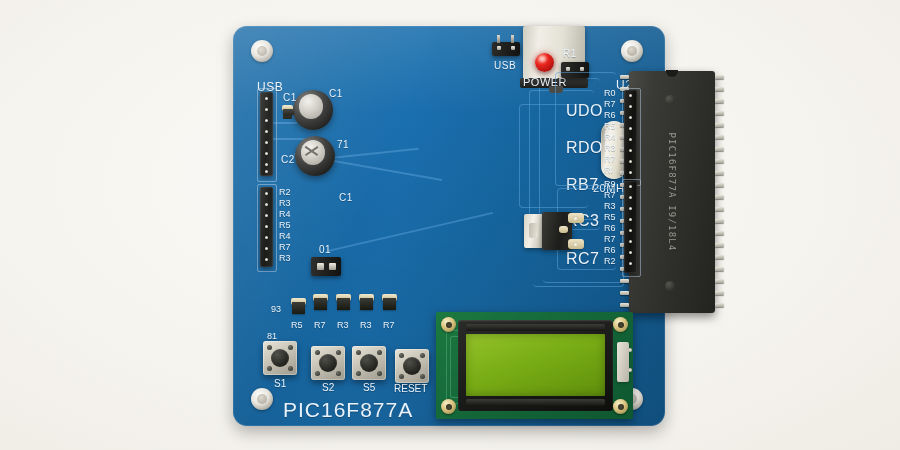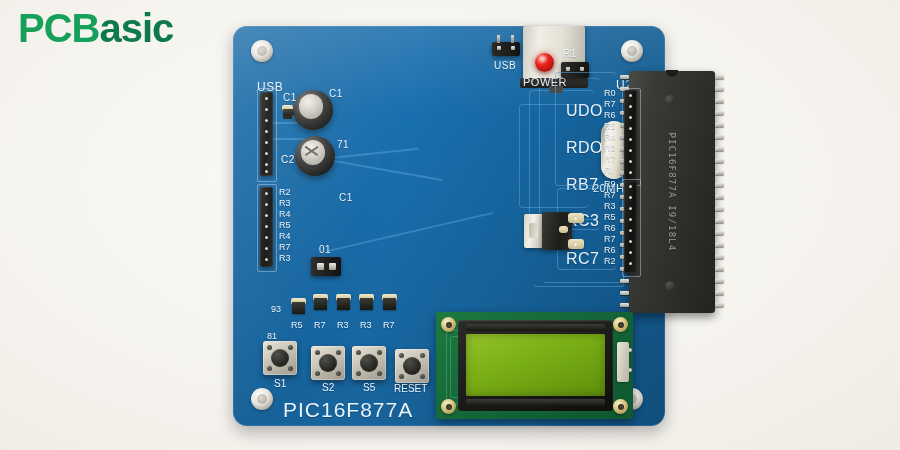--- a/index.html
+++ b/index.html
@@ -162,23 +162,20 @@
     background:linear-gradient(100deg,#e9e6da,#b7b3a6);box-shadow:0 1px 3px rgba(0,0,0,.3);}
   .lcd .conn i{position:absolute;right:-3px;width:4px;height:4px;border-radius:50%;
     background:radial-gradient(circle,#f3efe2,#9a9689);}
   .lcd .gtrace{position:absolute;border:1px solid rgba(120,200,150,.35);border-radius:3px;}
 </style>
 </head>
 <body>
 
 <div id="stage">
 
-  <div class="logo">
-    <span class="p1">PCB</span><span class="p2">asic</span>
-  </div>
 
   <div class="board">
 
     <div class="trace" style="left:306px;top:52px;width:60px;height:150px;border-right:none;"></div>
     <div class="trace" style="left:296px;top:64px;width:64px;height:128px;border-right:none;"></div>
     <div class="trace" style="left:286px;top:78px;width:68px;height:102px;border-right:none;"></div>
     <div class="trace" style="left:300px;top:150px;width:90px;height:110px;border-left:none;border-top:none;"></div>
     <div class="trace" style="left:310px;top:160px;width:86px;height:96px;border-left:none;border-top:none;"></div>
     <div class="tline" style="left:60px;top:140px;width:150px;height:1.5px;transform:rotate(10deg);"></div>
     <div class="tline" style="left:66px;top:128px;width:120px;height:1.5px;transform:rotate(-6deg);"></div>

